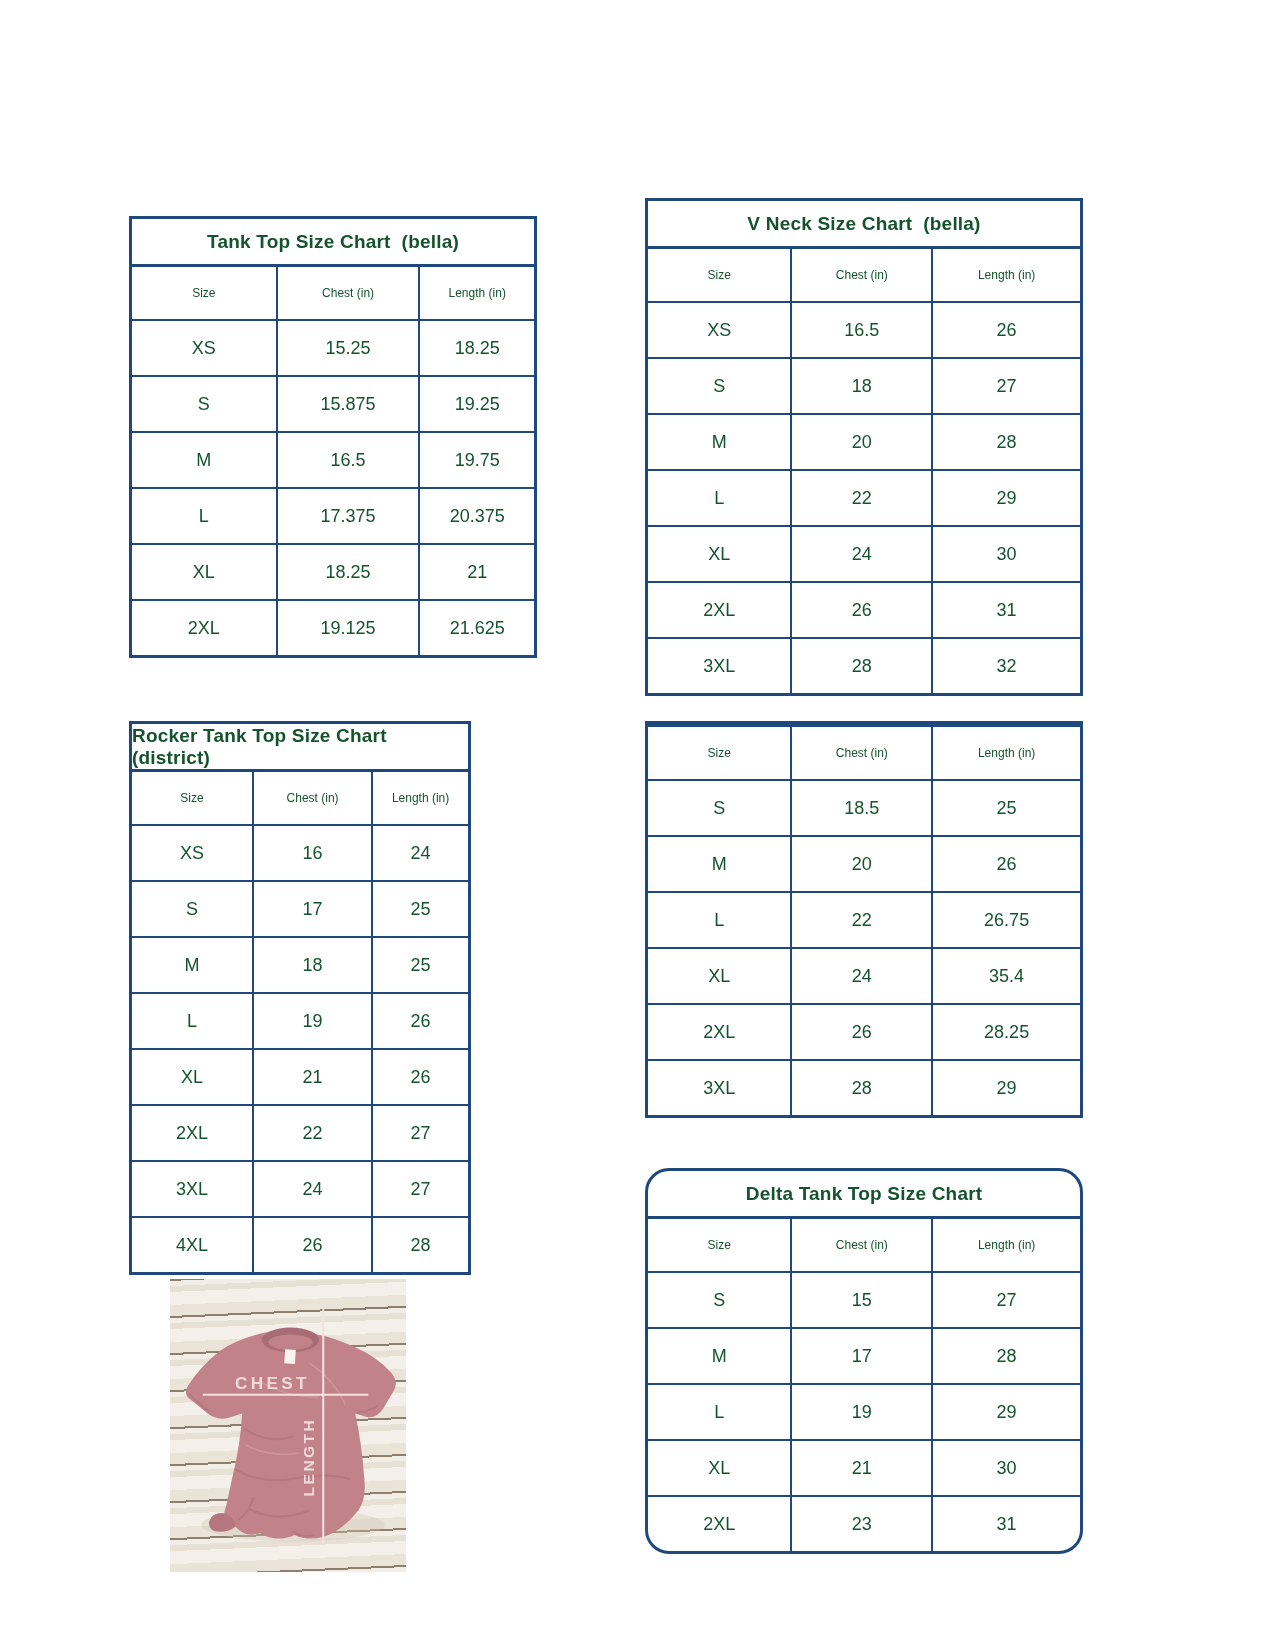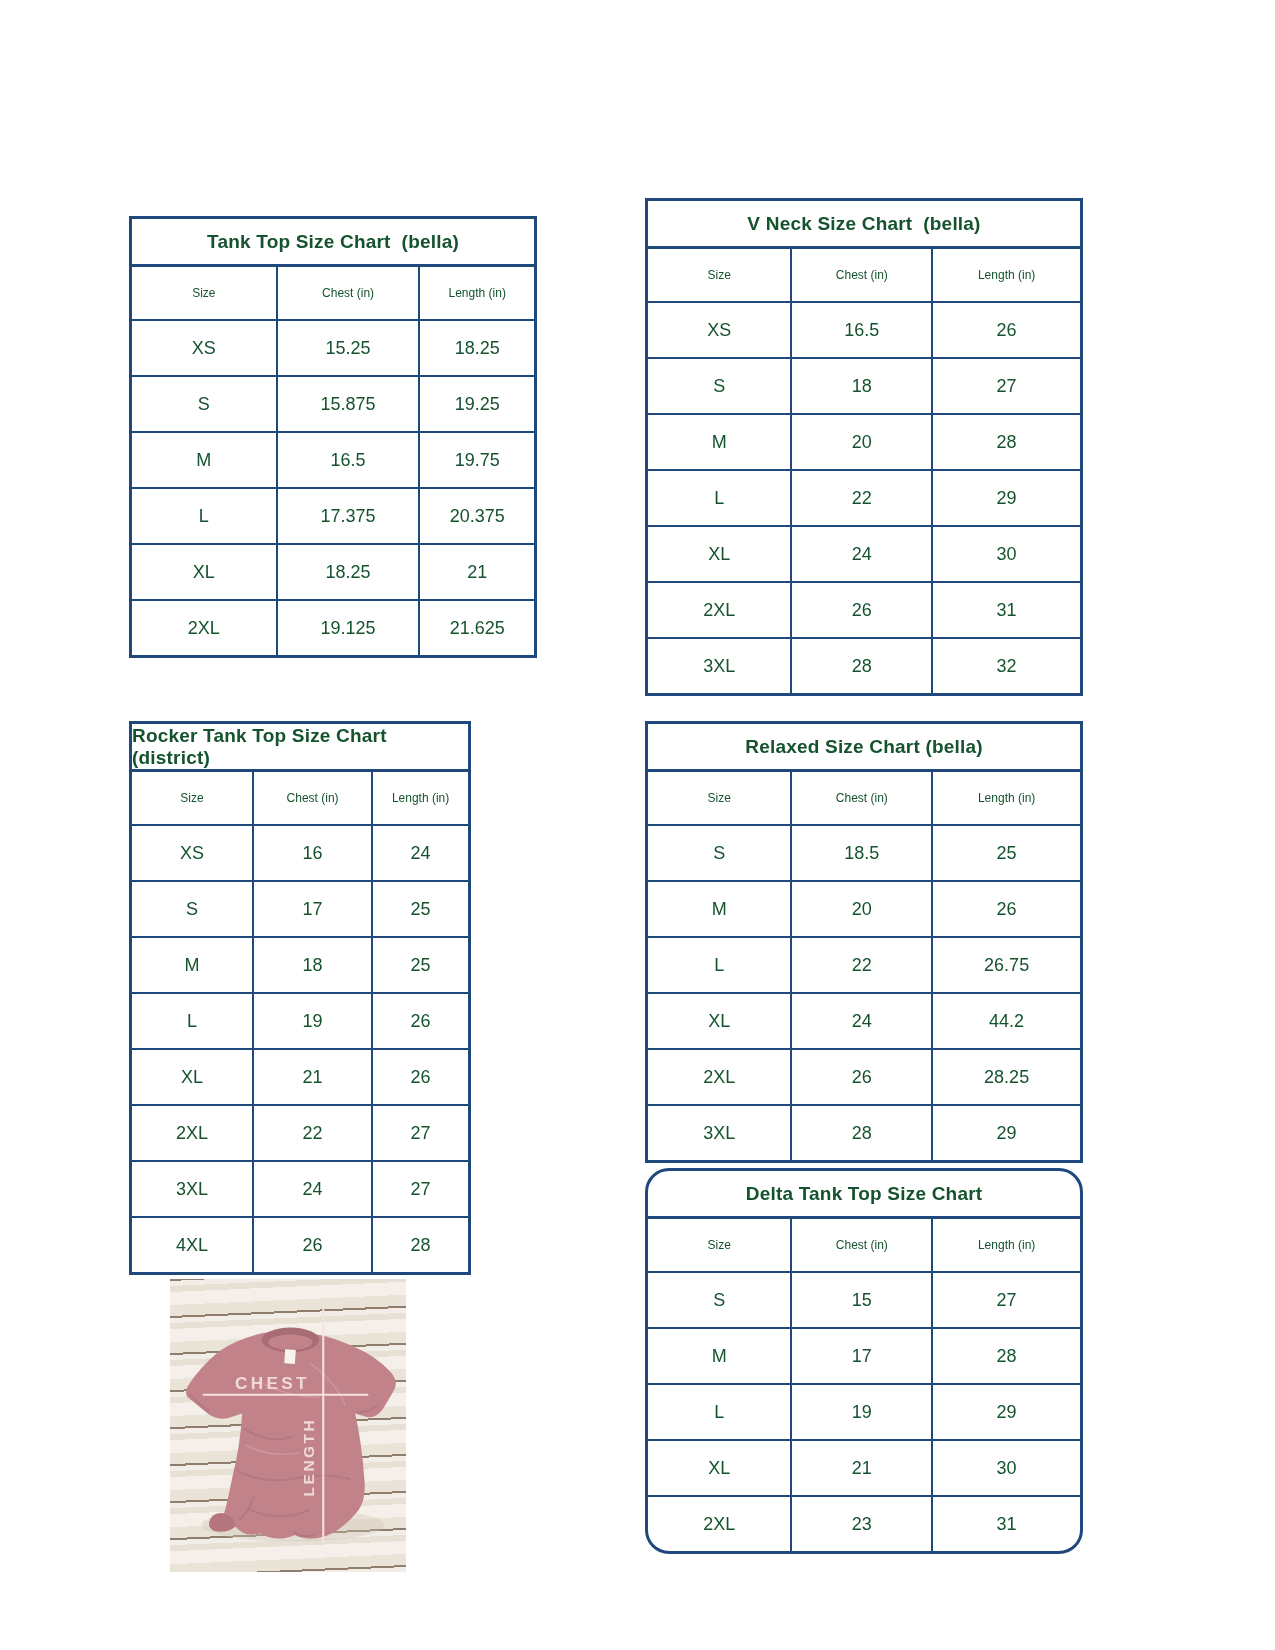--- a/index.html
+++ b/index.html
@@ -220,21 +220,20 @@
           <tr>
             <td>4XL</td>
             <td>26</td>
             <td>28</td>
           </tr>
         </tbody>
       </table>
   </section>
 
   <section class="size-table side-right t3">
-    <div class="title">Relaxed Size Chart (bella)</div>
     <table>
         <colgroup>
           <col class="c0">
           <col class="c1">
           <col class="c2">
         </colgroup>
         <thead>
           <tr>
             <th>Size</th>
             <th>Chest (in)</th>
@@ -253,21 +252,21 @@
             <td>26</td>
           </tr>
           <tr>
             <td>L</td>
             <td>22</td>
             <td>26.75</td>
           </tr>
           <tr>
             <td>XL</td>
             <td>24</td>
-            <td>44.2</td>
+            <td>35.4</td>
           </tr>
           <tr>
             <td>2XL</td>
             <td>26</td>
             <td>28.25</td>
           </tr>
           <tr>
             <td>3XL</td>
             <td>28</td>
             <td>29</td>

